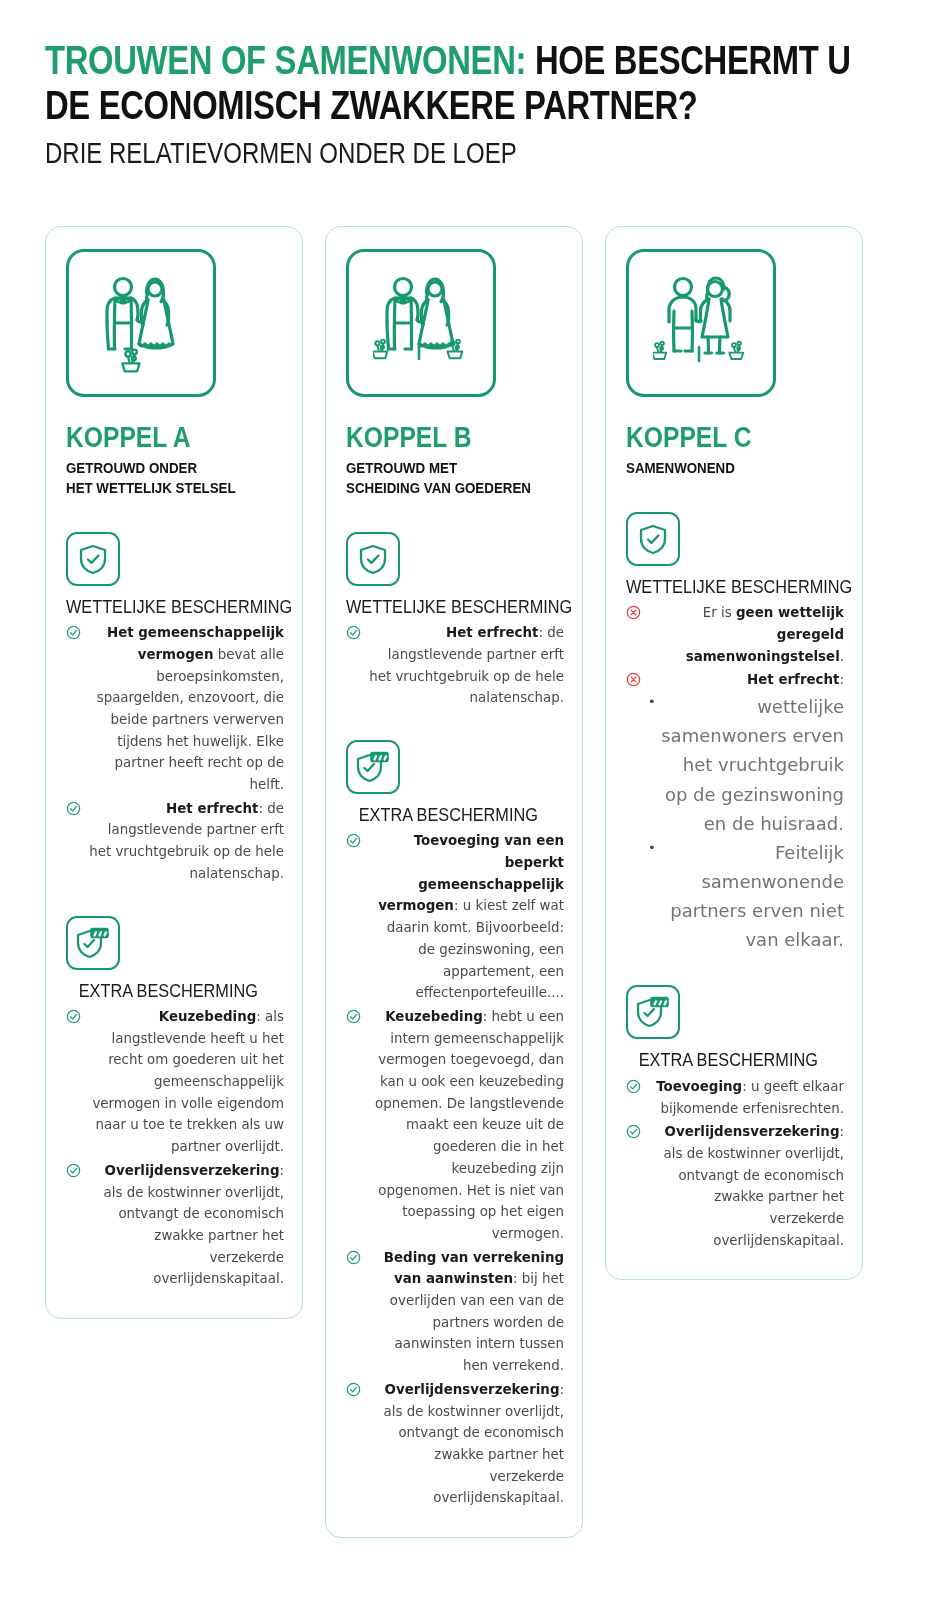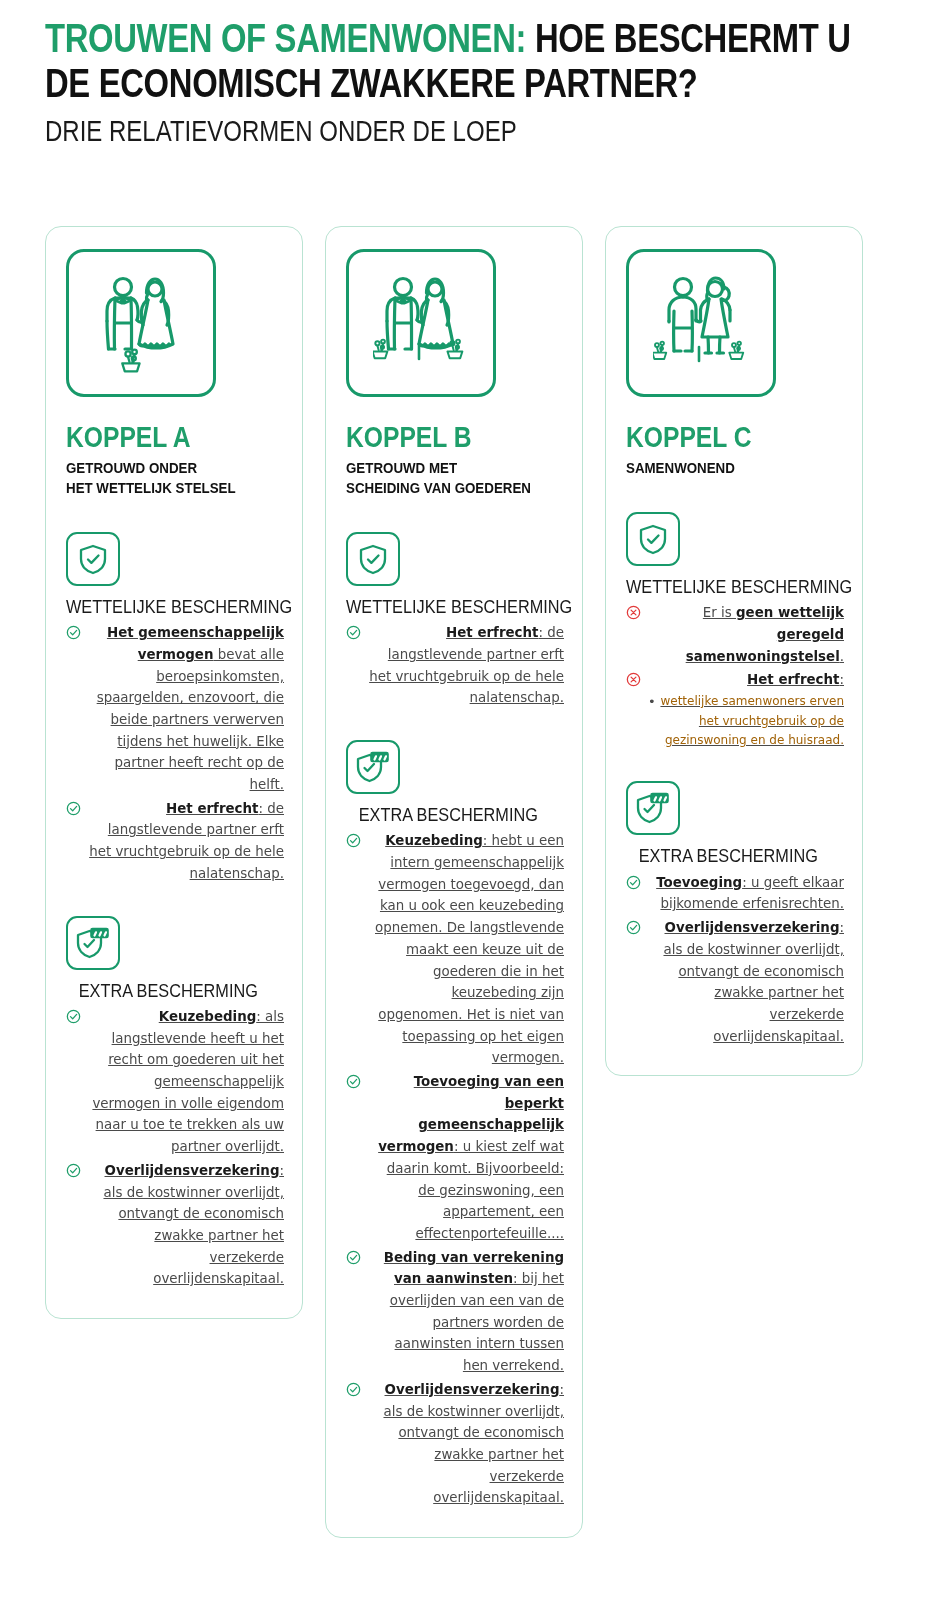--- a/index.html
+++ b/index.html
@@ -8,21 +8,21 @@
     width: 950px;
     height: 1615px;
     background: #ffffff;
     font-family: "DejaVu Sans", sans-serif;
     color: #3a3a3a;
     overflow: hidden;
     position: relative;
   }
 
   
-  .header { padding: 16px 45px 0 45px; }
+  .header { padding: 38px 45px 0 45px; }
 
   .title {
     font-family: "Liberation Sans Narrow", "Liberation Sans", sans-serif;
     font-weight: 700;
     font-size: 40px;
     line-height: 1.12;
     letter-spacing: -0.4px;
     color: #111111;
     transform: scaleX(0.82);
     transform-origin: left center;
@@ -129,41 +129,40 @@
   
   ul.items { list-style: none; }
 
   li.item {
     position: relative;
     padding-left: 21px;
     margin-bottom: 2px;
     font-size: 13.4px;
     line-height: 1.62;
     color: #4a4a4a;
-    text-decoration: underline;
   }
   li.item .mark {
     position: absolute;
     left: 0;
     top: 3px;
     width: 15px;
     height: 15px;
   }
   li.item b { color: #1b1b1b; font-weight: 700; }
 
   ul.sub {
     list-style: none;
     margin-top: 1px;
   }
   ul.sub li {
     position: relative;
     padding-left: 13px;
-    font-size: 12px;
+    font-size: 18px;
     line-height: 1.62;
-    color: #a16207;
+    color: #737373;
   }
   ul.sub li::before {
     content: "\2022";
     position: absolute;
     left: 1px;
     top: -1px;
     font-size: 13px;
     color: #4a4a4a;
   }
 </style>
@@ -370,28 +369,28 @@
   </svg>
           </span>
       </div>
       <div class="section-title">EXTRA BESCHERMING</div>
       <ul class="items">
           <li class="item">
       <span class="mark"><svg viewBox="0 0 20 20" fill="none" stroke="#1f9e6a" stroke-width="1.7" stroke-linecap="round" stroke-linejoin="round" width="15" height="15">
     <circle cx="10" cy="10" r="8.2"></circle>
     <path d="M6 10.2 l2.9 2.9 L14.2 7.2"></path>
   </svg></span>
+      <b>Toevoeging van een beperkt gemeenschappelijk vermogen</b><span>: u kiest zelf wat daarin komt. Bijvoorbeeld: de gezinswoning, een appartement, een effectenportefeuille....</span>
+    </li>
+          <li class="item">
+      <span class="mark"><svg viewBox="0 0 20 20" fill="none" stroke="#1f9e6a" stroke-width="1.7" stroke-linecap="round" stroke-linejoin="round" width="15" height="15">
+    <circle cx="10" cy="10" r="8.2"></circle>
+    <path d="M6 10.2 l2.9 2.9 L14.2 7.2"></path>
+  </svg></span>
       <b>Keuzebeding</b><span>: hebt u een intern gemeenschappelijk vermogen toegevoegd, dan kan u ook een keuzebeding opnemen. De langstlevende maakt een keuze uit de goederen die in het keuzebeding zijn opgenomen. Het is niet van toepassing op het eigen vermogen.</span>
-    </li>
-          <li class="item">
-      <span class="mark"><svg viewBox="0 0 20 20" fill="none" stroke="#1f9e6a" stroke-width="1.7" stroke-linecap="round" stroke-linejoin="round" width="15" height="15">
-    <circle cx="10" cy="10" r="8.2"></circle>
-    <path d="M6 10.2 l2.9 2.9 L14.2 7.2"></path>
-  </svg></span>
-      <b>Toevoeging van een beperkt gemeenschappelijk vermogen</b><span>: u kiest zelf wat daarin komt. Bijvoorbeeld: de gezinswoning, een appartement, een effectenportefeuille....</span>
     </li>
           <li class="item">
       <span class="mark"><svg viewBox="0 0 20 20" fill="none" stroke="#1f9e6a" stroke-width="1.7" stroke-linecap="round" stroke-linejoin="round" width="15" height="15">
     <circle cx="10" cy="10" r="8.2"></circle>
     <path d="M6 10.2 l2.9 2.9 L14.2 7.2"></path>
   </svg></span>
       <b>Beding van verrekening van aanwinsten</b><span>: bij het overlijden van een van de partners worden de aanwinsten intern tussen hen verrekend.</span>
     </li>
           <li class="item">
       <span class="mark"><svg viewBox="0 0 20 20" fill="none" stroke="#1f9e6a" stroke-width="1.7" stroke-linecap="round" stroke-linejoin="round" width="15" height="15">
@@ -474,20 +473,21 @@
   </svg></span>
       <span>Er is </span><b>geen wettelijk geregeld samenwoningstelsel</b><span>.</span>
     </li>
           <li class="item">
       <span class="mark"><svg viewBox="0 0 20 20" fill="none" stroke="#e23b3b" stroke-width="1.7" stroke-linecap="round" stroke-linejoin="round" width="15" height="15">
     <circle cx="10" cy="10" r="8.2"></circle>
     <path d="M6.8 6.8 L13.2 13.2 M13.2 6.8 L6.8 13.2"></path>
   </svg></span>
       <b>Het erfrecht</b><span>:</span><ul class="sub">
               <li>wettelijke samenwoners erven het vruchtgebruik op de gezinswoning en de huisraad.</li>
+              <li>Feitelijk samenwonende partners erven niet van elkaar.</li>
             </ul>
     </li>
         </ul>
     </div>
 
     <div class="section tight">
       <div class="shield-tile">
         <span>
             <svg width="34" height="32" viewBox="0 0 34 32" fill="none" stroke="#17996a" stroke-width="2.3" stroke-linecap="round" stroke-linejoin="round">
     <path d="M13.5 4 L25 8 v8 c0 7 -5 12 -11.5 14 C7 28 2 23 2 16 V8 z"></path>

